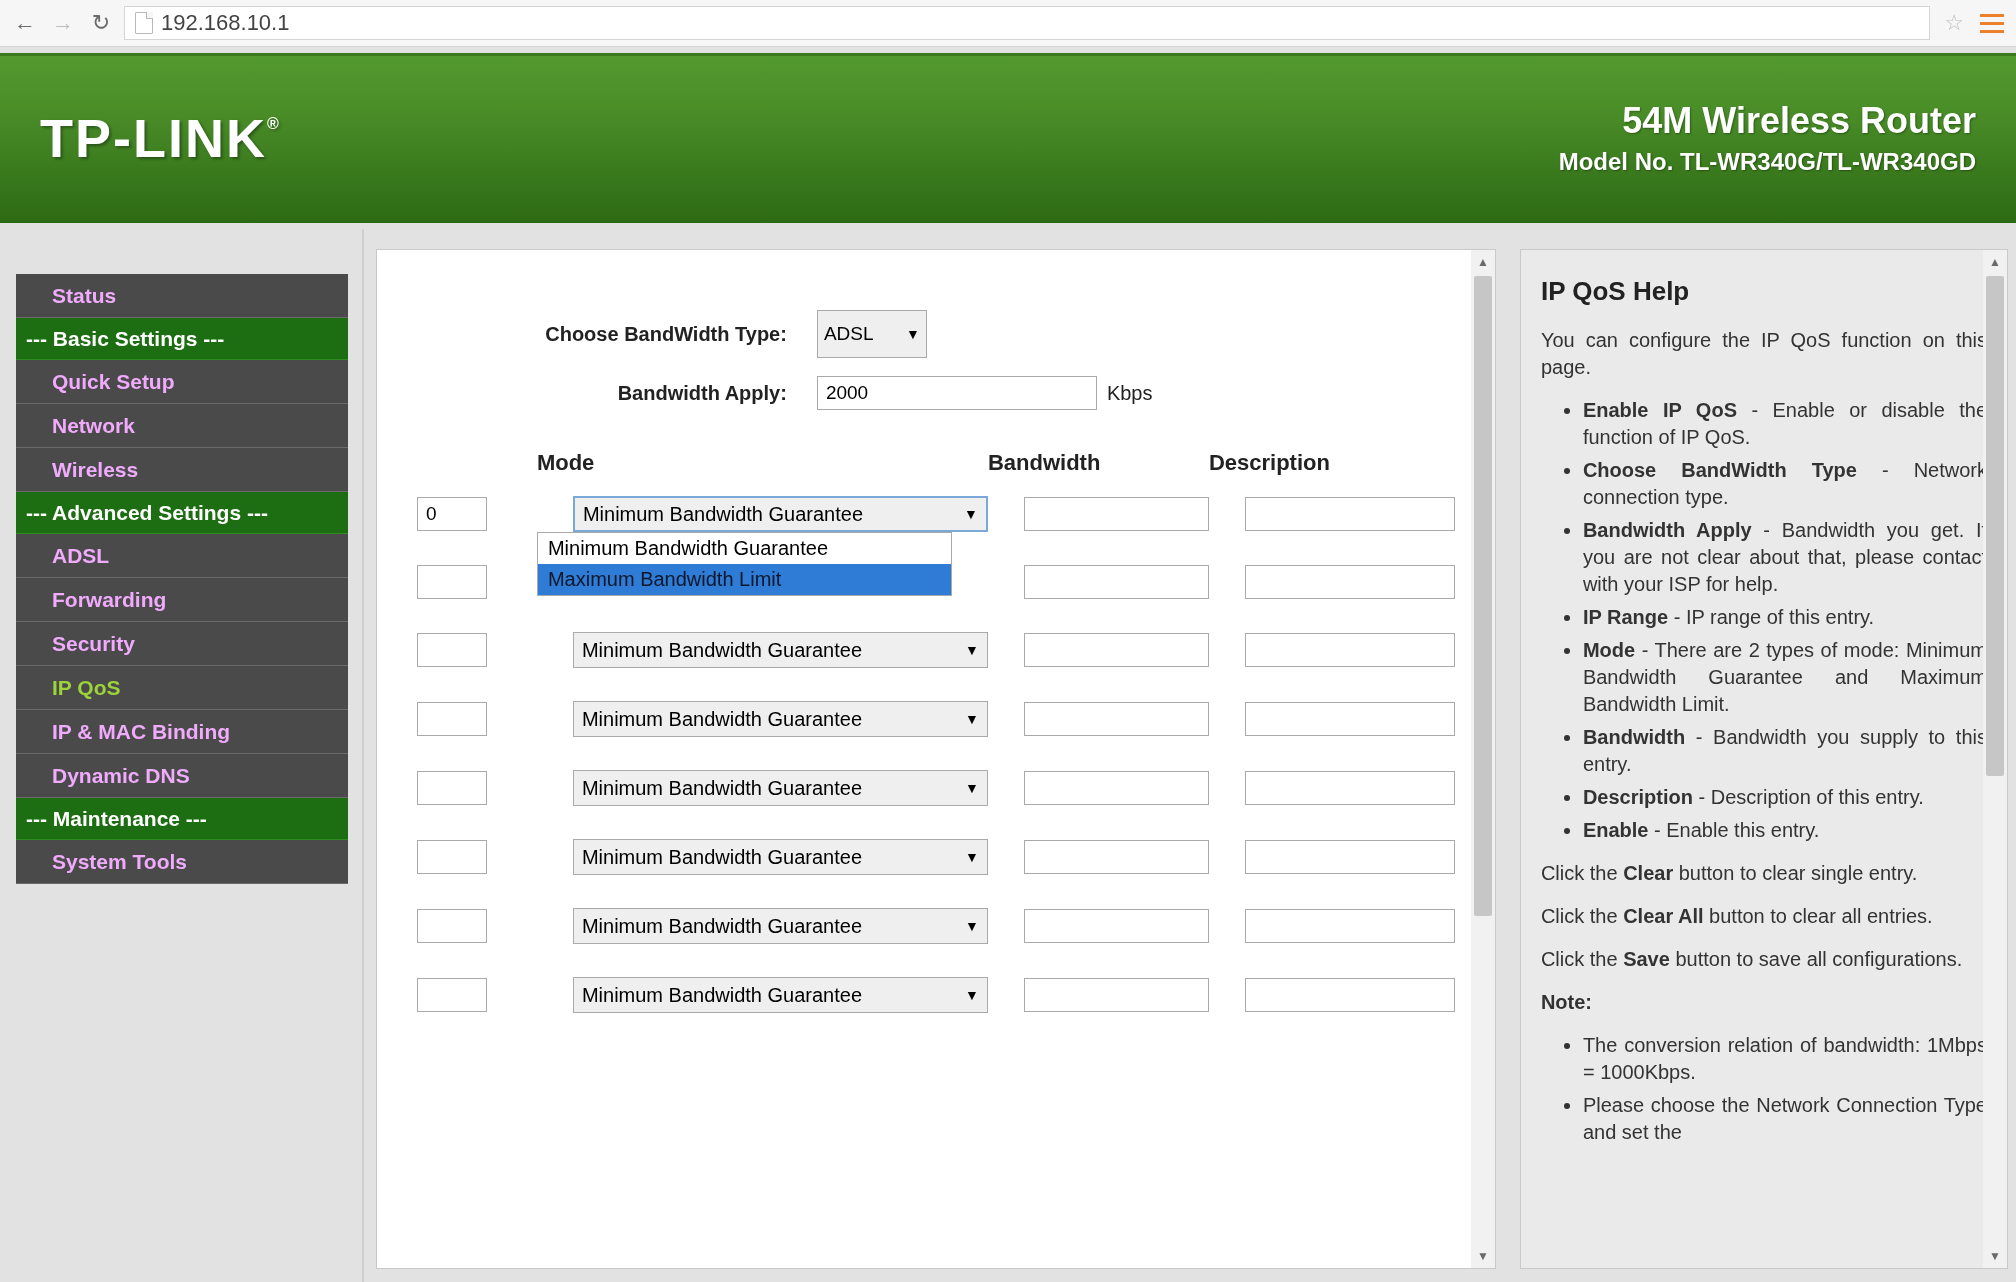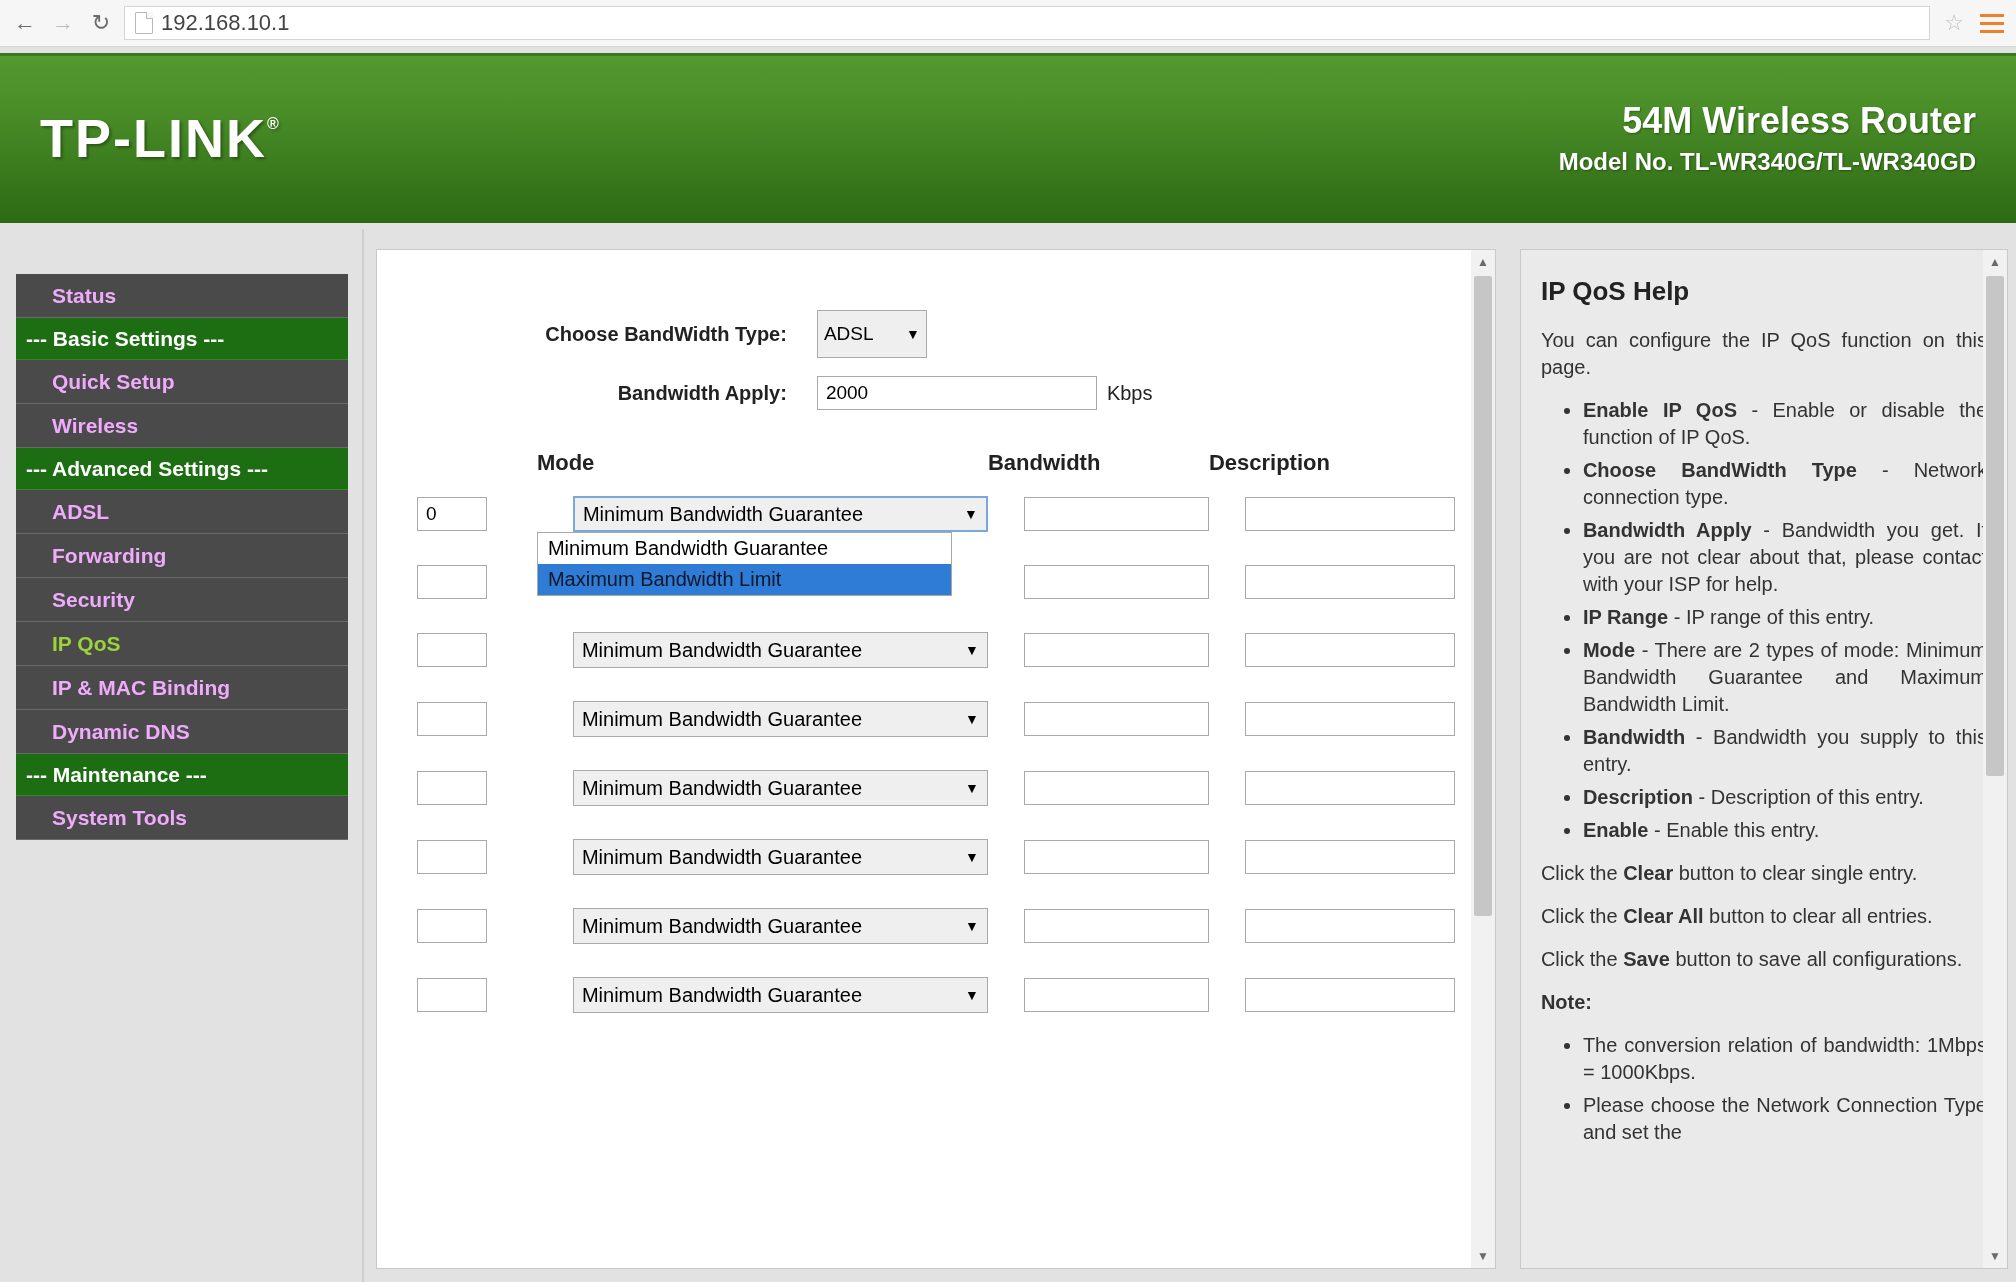--- a/index.html
+++ b/index.html
@@ -104,20 +104,21 @@
     <div class="product-model">Model No. TL-WR340G/TL-WR340GD</div>
   </div>
 </div>
 
 <div class="panels">
 
   <div class="sidebar" id="sidebar">
       <div class="menu-item">Status</div>
       <div class="menu-header">--- Basic Settings ---</div>
       <div class="menu-item">Quick Setup</div>
+      <div class="menu-item">Network</div>
       <div class="menu-item">Wireless</div>
       <div class="menu-header">--- Advanced Settings ---</div>
       <div class="menu-item">ADSL</div>
       <div class="menu-item">Forwarding</div>
       <div class="menu-item">Security</div>
       <div class="menu-item active">IP QoS</div>
       <div class="menu-item">IP &amp; MAC Binding</div>
       <div class="menu-item">Dynamic DNS</div>
       <div class="menu-header">--- Maintenance ---</div>
       <div class="menu-item">System Tools</div>

